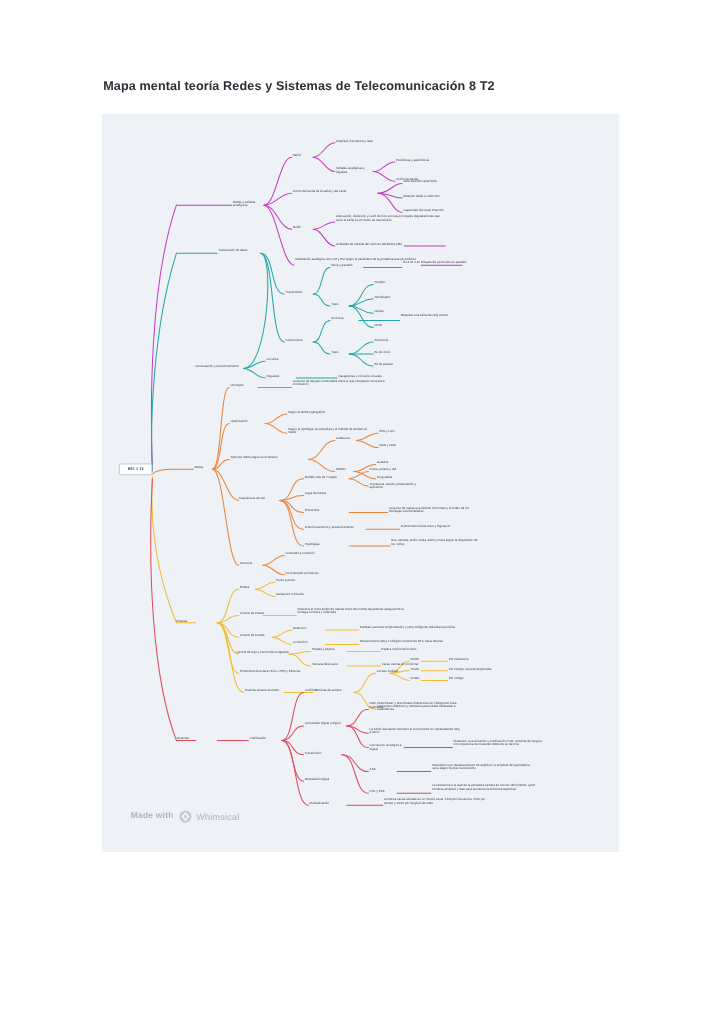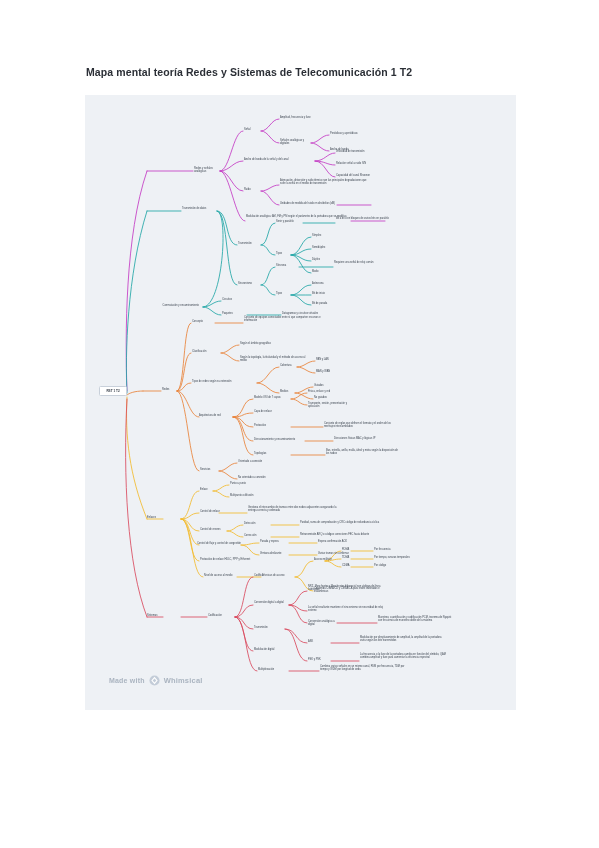--- a/index.html
+++ b/index.html
@@ -48,28 +48,28 @@
     display: flex; align-items: center; justify-content: center;
   }
 
   #watermark {
     position: absolute; left: 24px; top: 580px;
     display: flex; align-items: center; gap: 4px;
     color: #aab4c0; font-size: 7px; font-weight: 600;
     letter-spacing: .2px;
   }
   #watermark .wm-logo { width: 11px; height: 11px; flex: none; }
-  #watermark .wm-word { color: #aab4c0; font-size: 7.5px; font-weight: 700; }
+  #watermark .wm-word { color: #aab4c0; font-size: 7.5px; font-weight: 400; }
 </style>
 </head>
 <body>
 
 <div id="page">
 
-  <div id="doc-title">Mapa mental teoría Redes y Sistemas de Telecomunicación 1 T2</div>
+  <div id="doc-title">Mapa mental teoría Redes y Sistemas de Telecomunicación 8 T2</div>
 
   <div id="canvas">
 
     <svg id="map-svg" viewBox="0 0 431 615" preserveAspectRatio="none">
       <g fill="none" stroke-width="0.85" stroke-linecap="round">
 
         <g stroke="#c43bc4">
           <path d="M42 296 C 40 240, 40 140, 62 76"></path>
           <path d="M62 76 L 108 76"></path>
 

